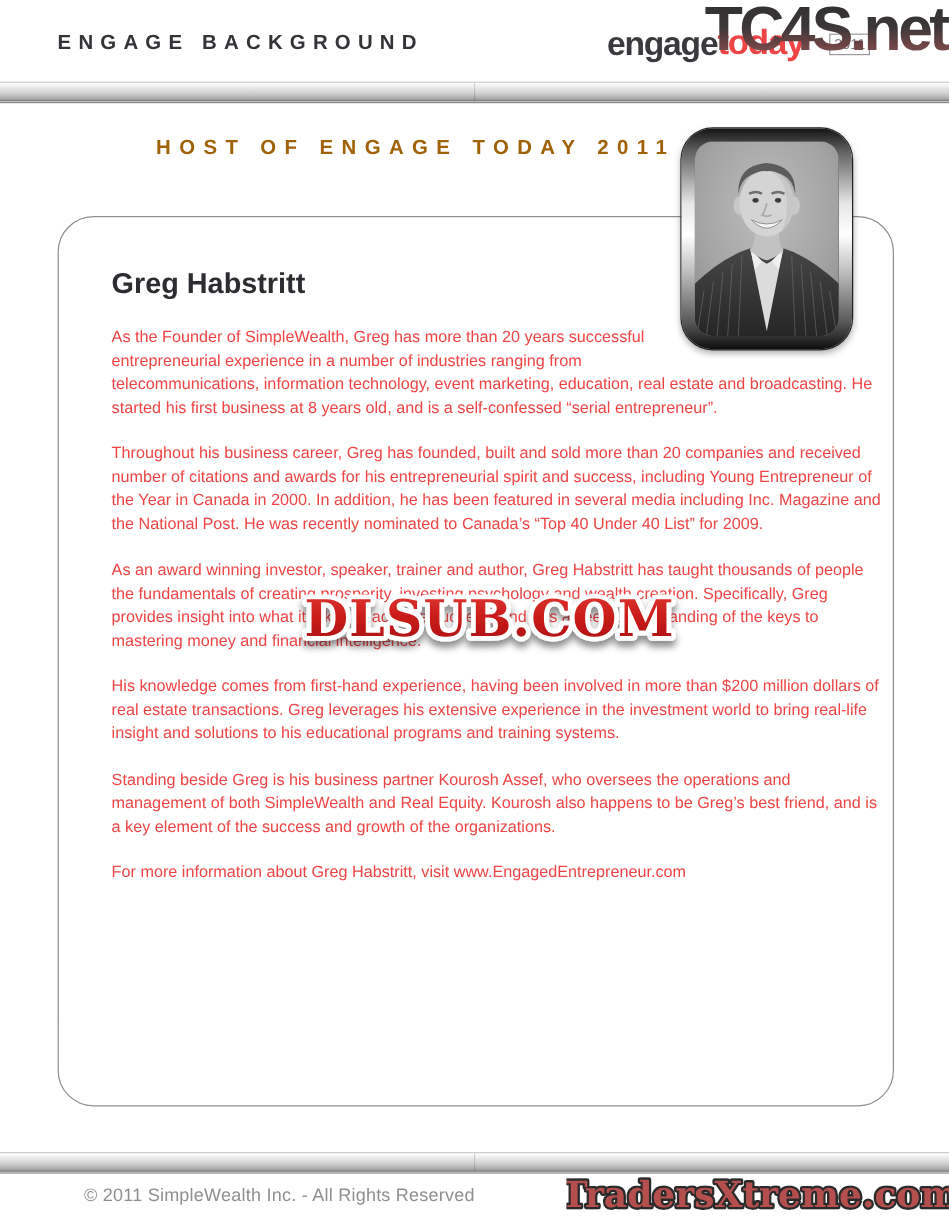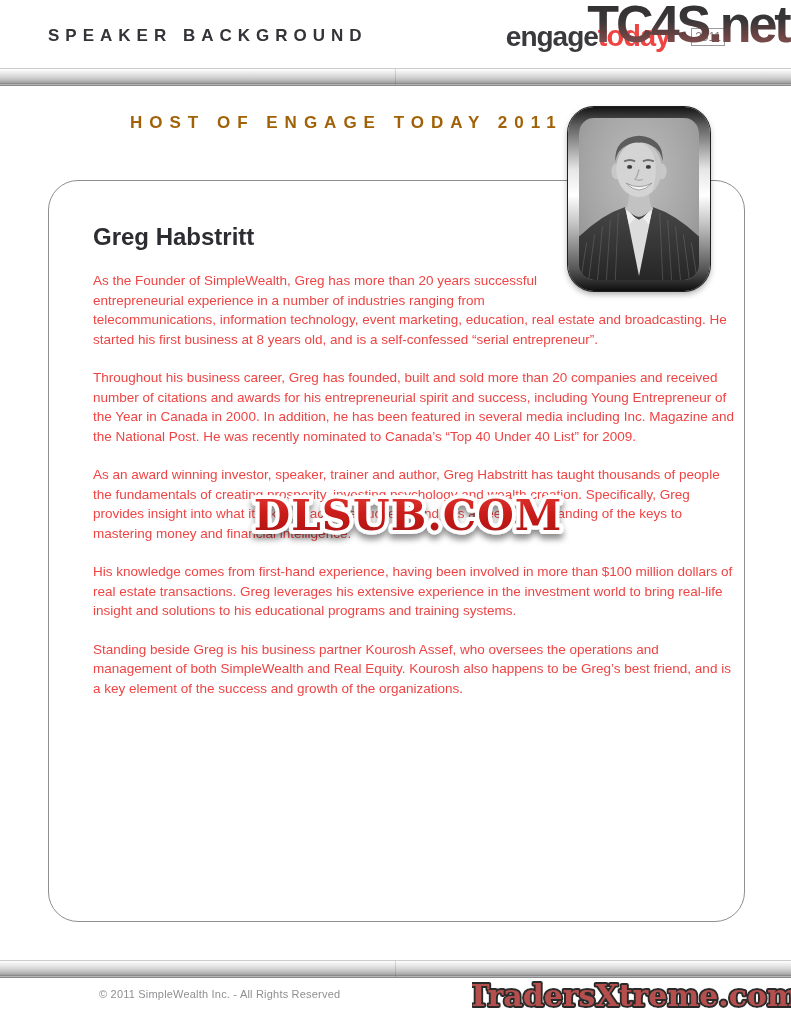--- a/index.html
+++ b/index.html
@@ -76,29 +76,29 @@
   .photo-inner svg { display:block; width:100%; height:100%; }
 
   
   .wm-top { position:absolute; right:-4px; top:-14px; z-index:10; }
   .wm-mid { position:absolute; left:243px; top:478px; z-index:10; }
   .wm-bot { position:absolute; left:472px; top:972px; z-index:10; }
 
   
   .footer-copy {
     position:absolute; left:70px; top:988px;
-    font-size:11px; color:#8f8f92; letter-spacing:.2px;margin-left:29px;
+    font-size:15px; color:#8f8f92; letter-spacing:.2px;
   }
 </style>
 </head>
 <body>
 
 <div class="page">
 
-  <div class="header-title">SPEAKER BACKGROUND</div>
+  <div class="header-title">ENGAGE BACKGROUND</div>
 
   <div class="logo-block">
     <div class="logo-line">
       <span class="logo-engage">engage</span>
       <span class="logo-today">today</span>
       <span class="logo-year">2011</span>
     </div>
     <div class="logo-tagline">The Authority Formula LIVE!</div>
   </div>
 
@@ -122,22 +122,23 @@
 
   <div class="section-heading">HOST OF ENGAGE TODAY 2011</div>
 
   <div class="content-box">
     <div class="speaker-name">Greg Habstritt</div>
     <div class="photo-spacer"></div>
     <div class="bio">
       <p>As the Founder of SimpleWealth, Greg has more than 20 years successful entrepreneurial experience in a number of industries ranging from telecommunications, information technology, event marketing, education, real estate and broadcasting. He started his first business at 8 years old, and is a self-confessed “serial entrepreneur”.</p>
       <p>Throughout his business career, Greg has founded, built and sold more than 20 companies and received number of citations and awards for his entrepreneurial spirit and success, including Young Entrepreneur of the Year in Canada in 2000. In addition, he has been featured in several media including Inc. Magazine and the National Post. He was recently nominated to Canada’s “Top 40 Under 40 List” for 2009.</p>
       <p>As an award winning investor, speaker, trainer and author, Greg Habstritt has taught thousands of people the fundamentals of creating prosperity, investing psychology and wealth creation. Specifically, Greg provides insight into what it takes to achieve success, and has a keen understanding of the keys to mastering money and financial intelligence.</p>
-      <p>His knowledge comes from first-hand experience, having been involved in more than $100 million dollars of real estate transactions. Greg leverages his extensive experience in the investment world to bring real-life insight and solutions to his educational programs and training systems.</p>
+      <p>His knowledge comes from first-hand experience, having been involved in more than $200 million dollars of real estate transactions. Greg leverages his extensive experience in the investment world to bring real-life insight and solutions to his educational programs and training systems.</p>
       <p>Standing beside Greg is his business partner Kourosh Assef, who oversees the operations and management of both SimpleWealth and Real Equity. Kourosh also happens to be Greg’s best friend, and is a key element of the success and growth of the organizations.</p>
+      <p>For more information about Greg Habstritt, visit www.EngagedEntrepreneur.com</p>
     </div>
   </div>
 
   <div class="photo-frame">
     <div class="photo-inner">
       <svg viewBox="0 0 122 164" preserveAspectRatio="xMidYMid slice">
         <defs>
           <radialGradient id="pbg" cx="50%" cy="35%" r="80%">
             <stop offset="0%" stop-color="#bdbdbd"></stop>
             <stop offset="60%" stop-color="#a3a3a3"></stop>

